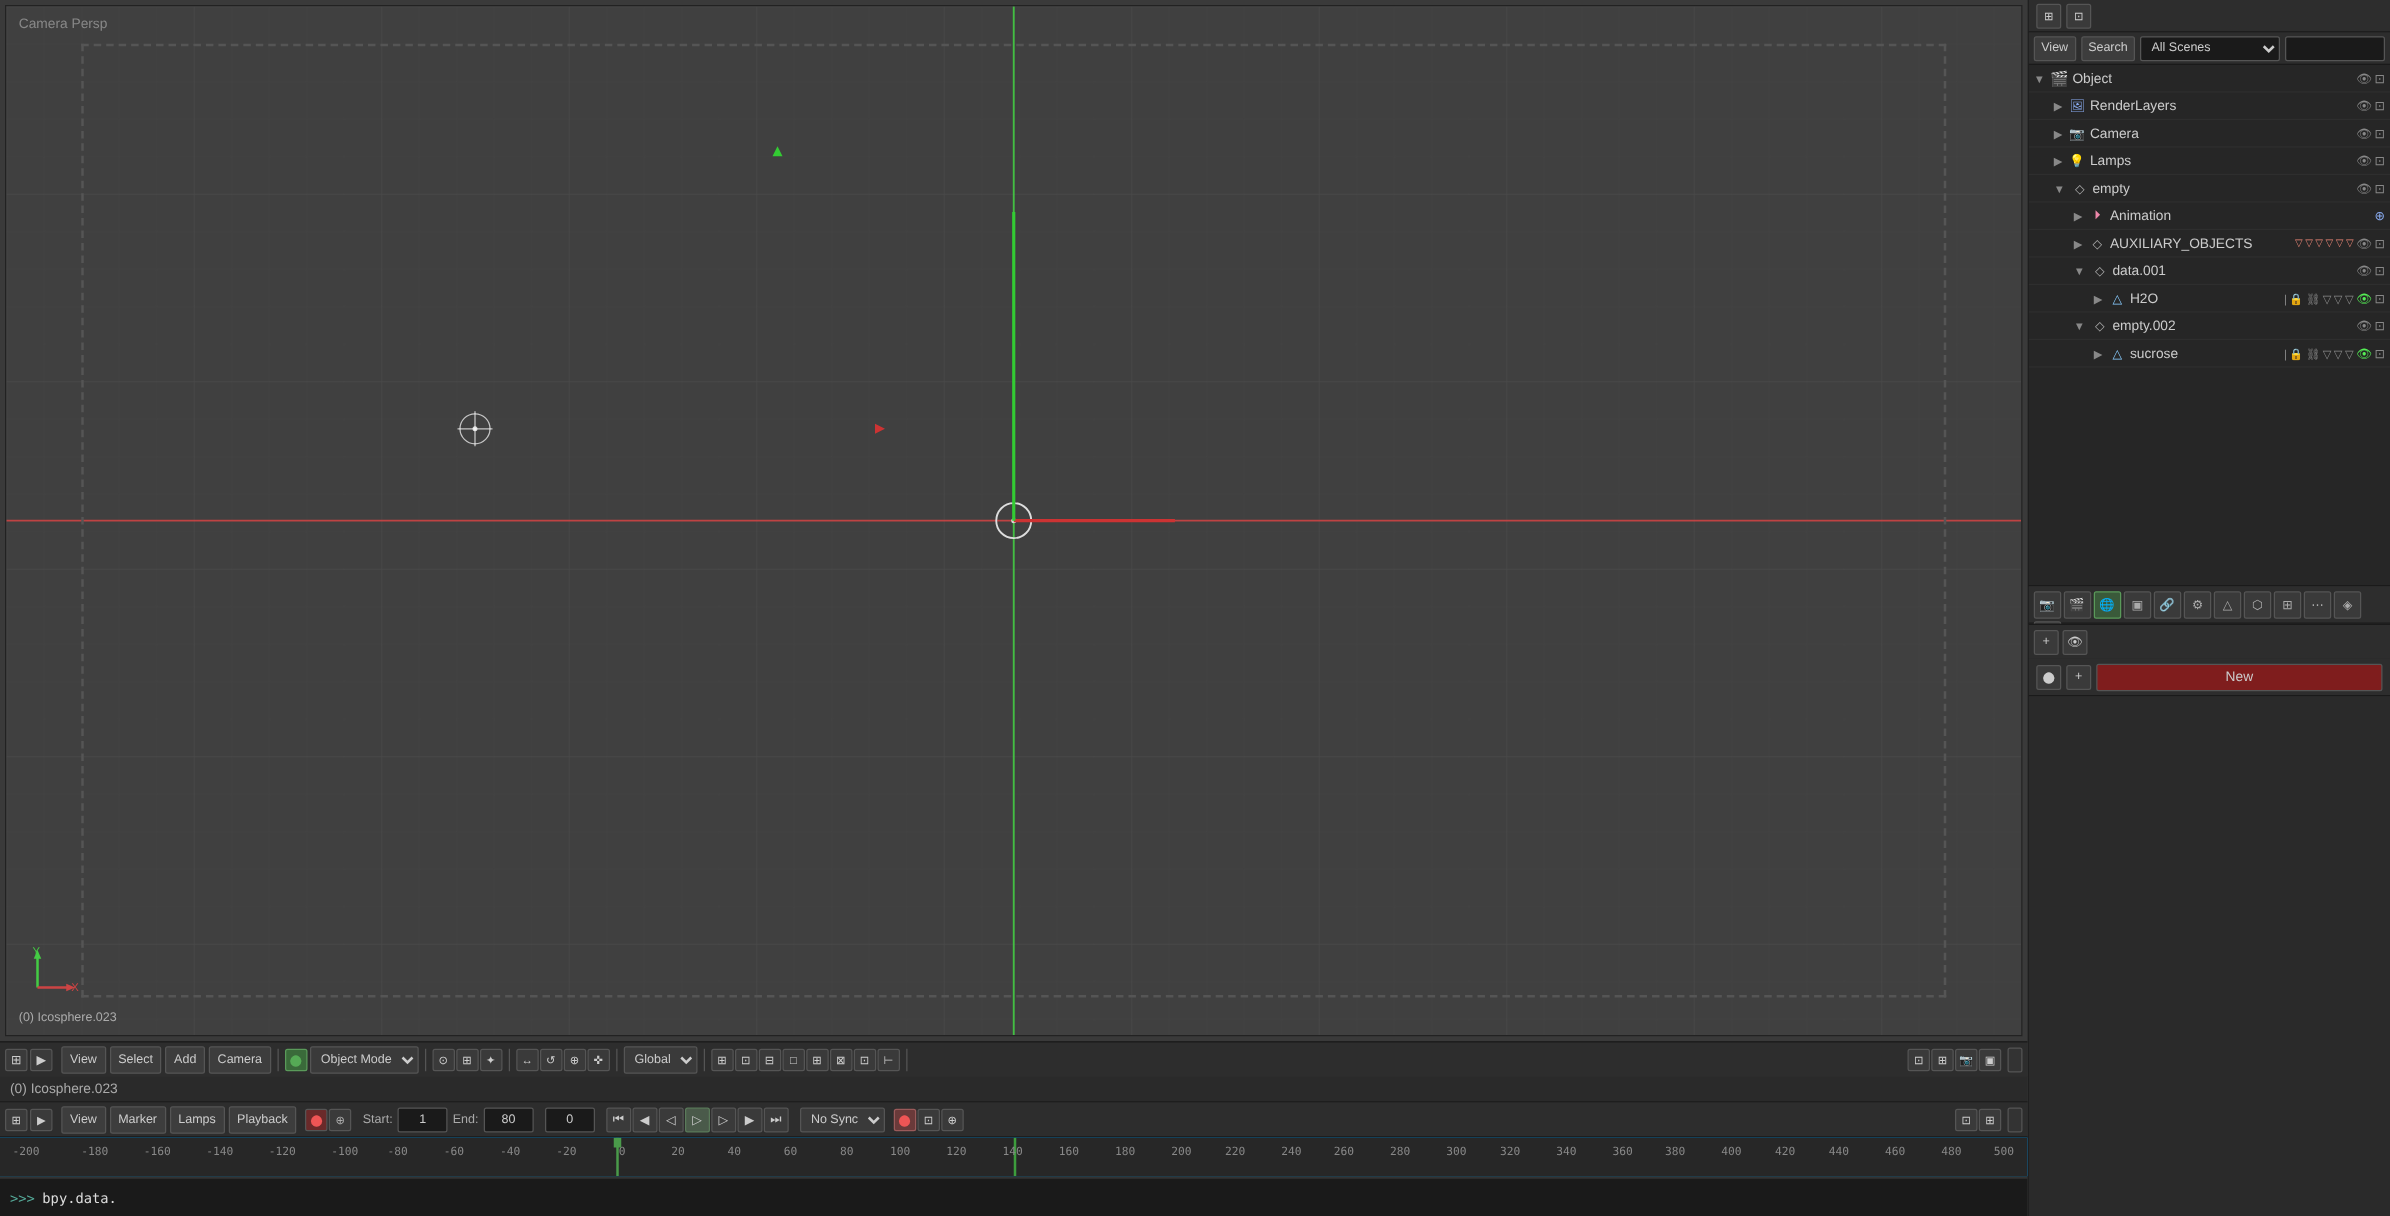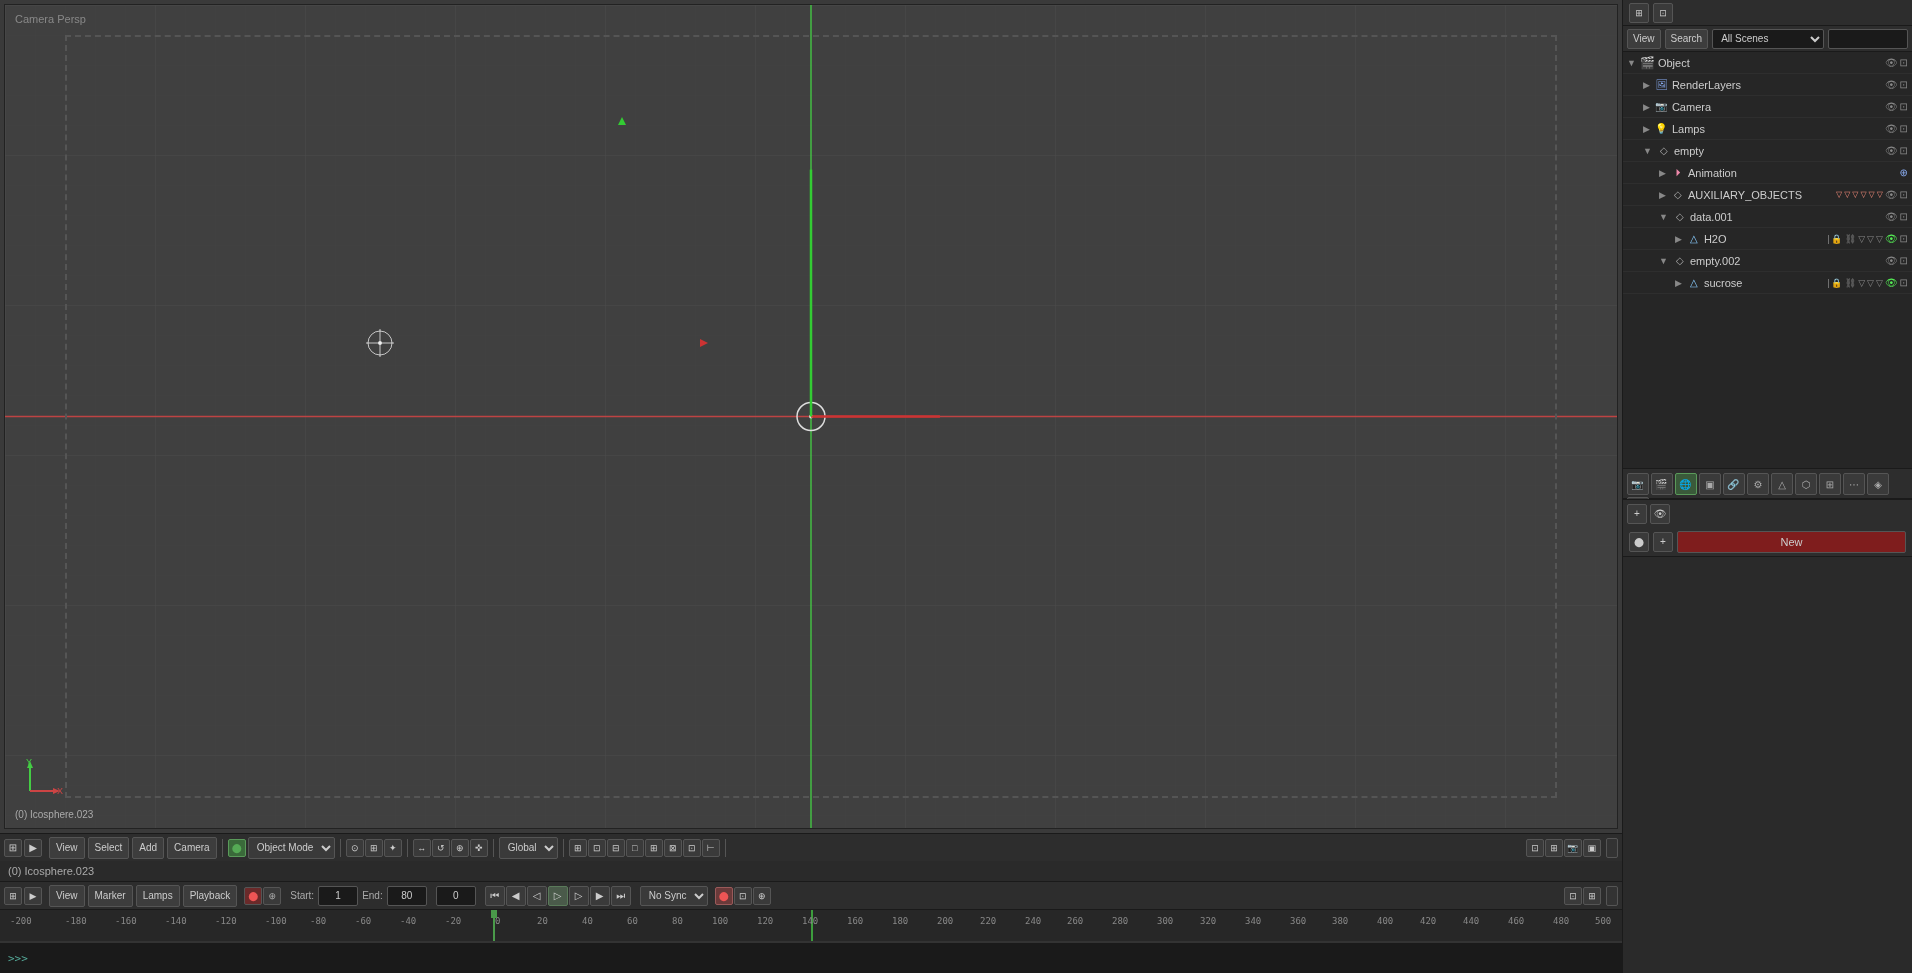--- a/index.html
+++ b/index.html
@@ -678,20 +678,21 @@
           <line x1="494" y1="0" x2="494" y2="100%" stroke="#4a9a4a" stroke-width="2"></line>
 
           <rect x="491" y="0" width="6" height="8" fill="#4a9a4a"></rect>
         </svg>
       </div>
     </div>
 
     <div class="console-area">
       <span class="console-prompt">&gt;&gt;&gt;</span>
       <span style="width:6px;"></span>
+      <input class="console-input" type="text" value="bpy.data." style="">
     </div>
 
   </div>
 
   <div class="right-panel">
 
     <div class="panel-header">
       <div class="small-icon-btn" style="font-size:9px;">⊞</div>
       <div class="small-icon-btn" style="font-size:9px;">⊡</div>
     </div>

